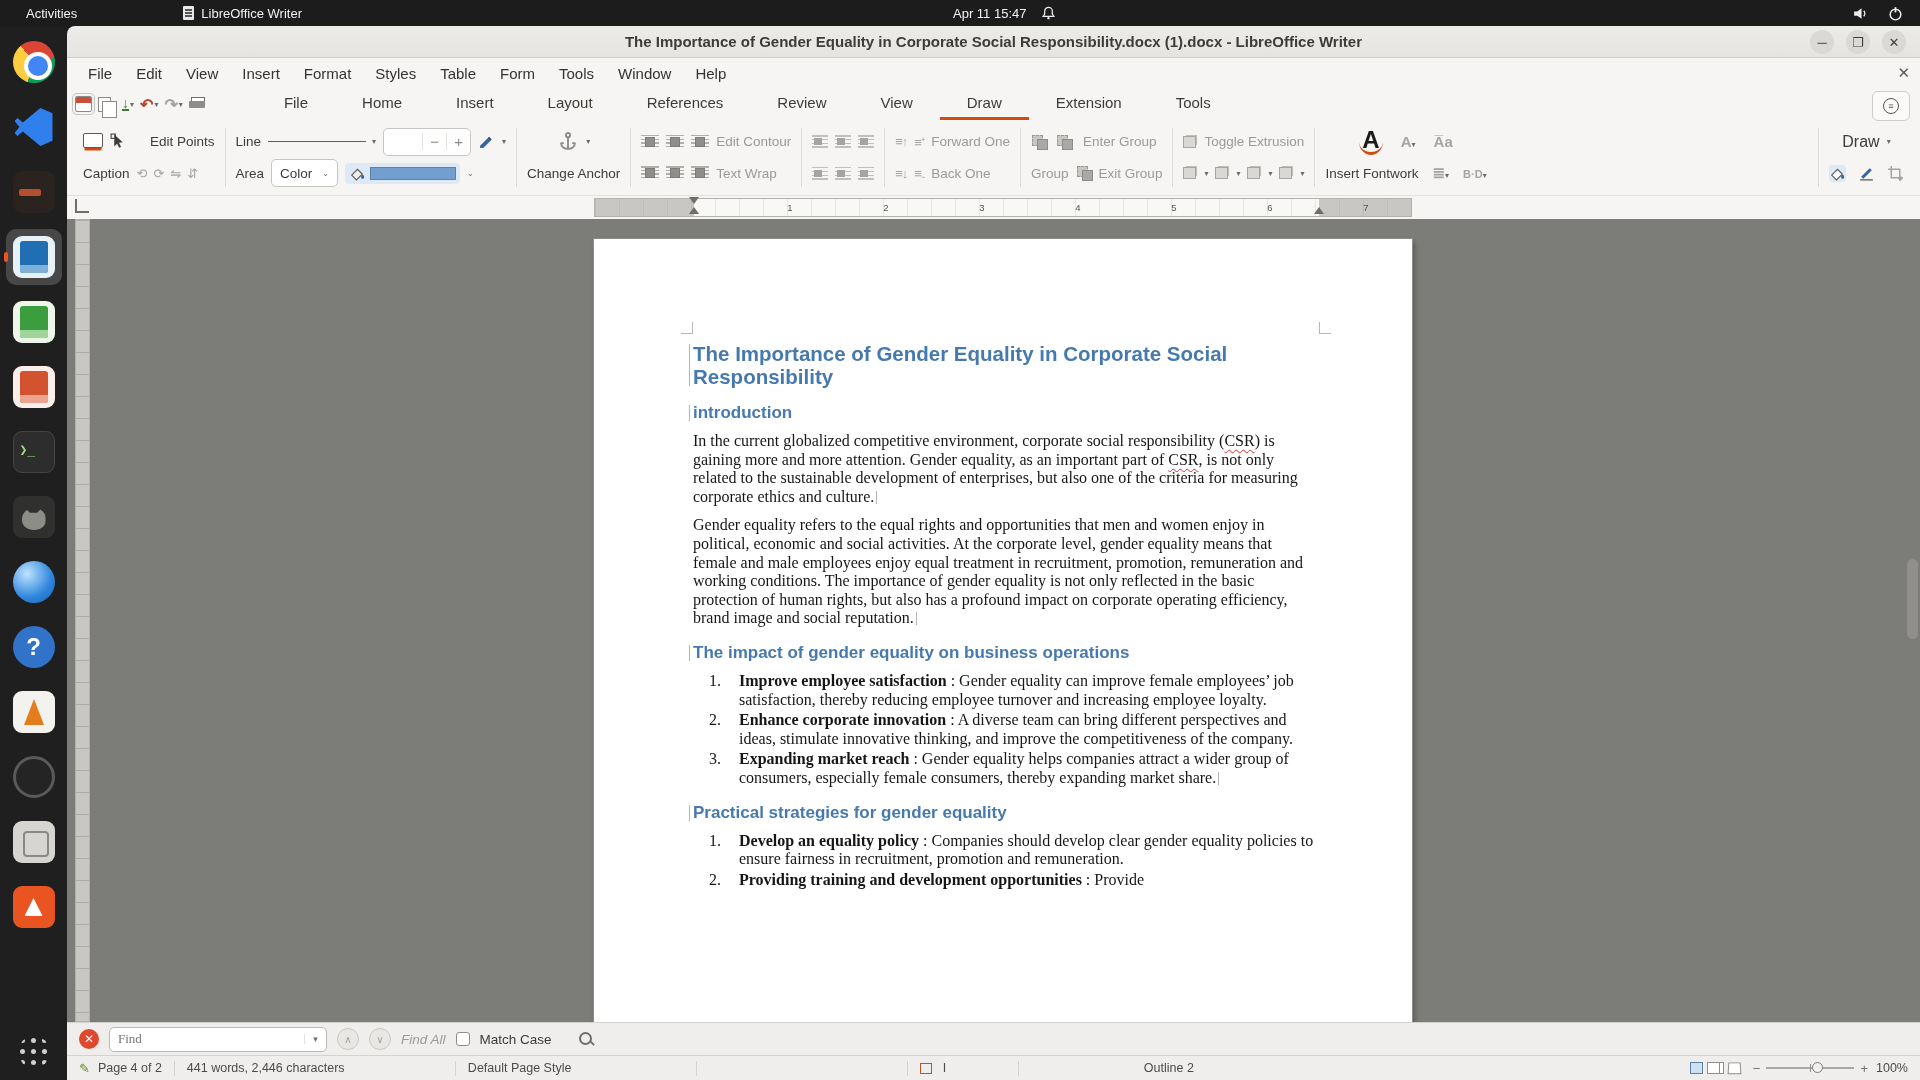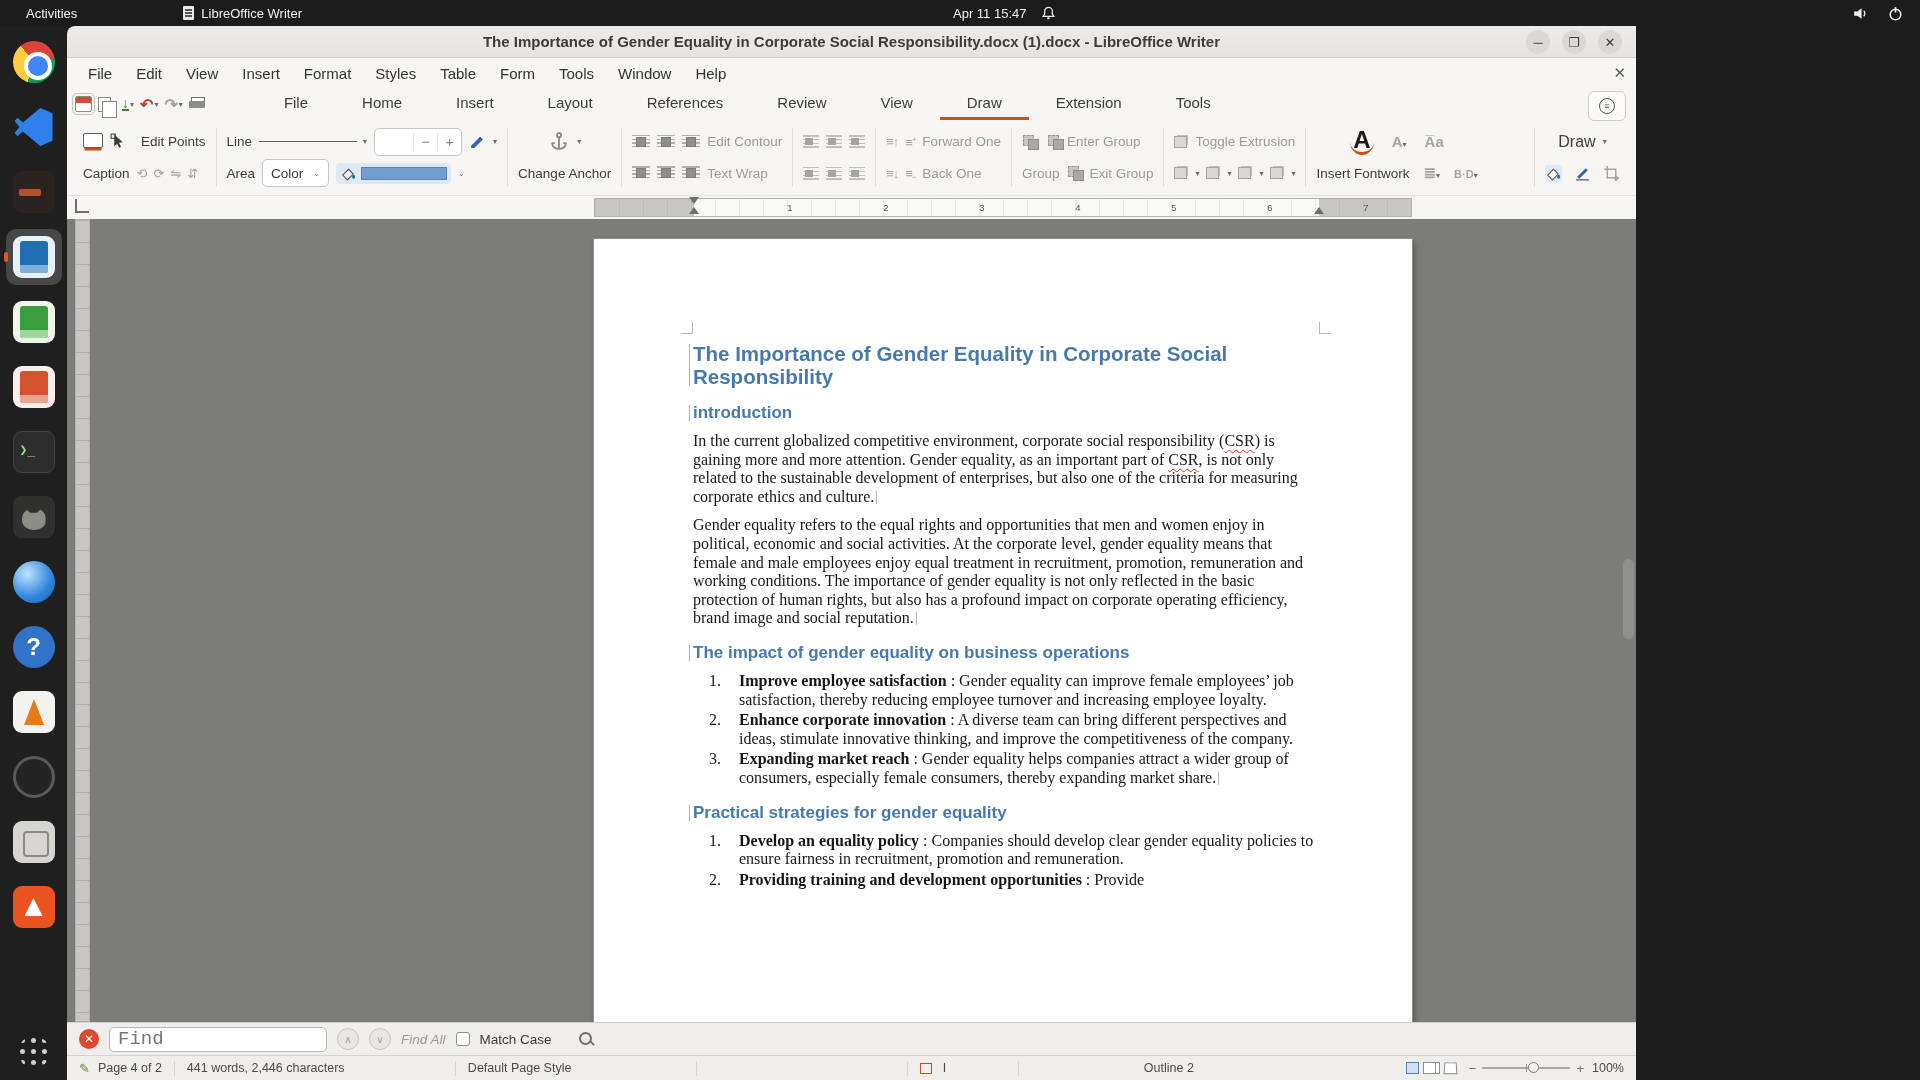--- a/index.html
+++ b/index.html
@@ -64,21 +64,21 @@
   .ic-grayapp::after { content:""; position:absolute; left:10px; top:10px; width:22px; height:22px;
       border:2px solid #8b8a87; border-radius:4px; }
   .ic-software { background:#e95420; }
   .ic-software::after { content:""; position:absolute; left:12px; top:12px; width:18px; height:18px;
       background:#fff; clip-path:polygon(50% 0,100% 100%,0 100%); }
   .ic-grid { background:transparent; display:grid; grid-template-columns:repeat(3,1fr); gap:5px;
       width:28px; height:28px; margin:7px; }
   .ic-grid i { width:5px; height:5px; border-radius:50%; background:#cfcfcd; }
 
   
-  .window { position:absolute; left:67px; top:26px; width:1569px; height:1054px;
+  .window { position:absolute; left:67px; top:26px; width:1853px; height:1054px;
             display:flex; flex-direction:column; background:#000000;
             border-top-left-radius:8px; overflow:hidden;justify-content:center; }
 
   .titlebar { height:32px; background:linear-gradient(#edebe9,#e6e4e1); flex:0 0 auto;
               display:flex; align-items:center; justify-content:center; position:relative;
               border-bottom:1px solid #d2d0cd; }
   .titlebar .title { font-size:15px; font-weight:700; color:#3d3c39; }
   .winbtns { position:absolute; right:14px; top:4px; display:flex; gap:12px; }
   .winbtn { width:24px; height:24px; border-radius:50%; background:#dbd9d6; color:#3e3d3a;
             display:flex; align-items:center; justify-content:center; font-size:13px; }
@@ -197,22 +197,22 @@
 
   .vscroll { position:absolute; right:2px; top:340px; width:11px; height:80px; background:#908f8c; border-radius:6px; }
 
   
   .findbar { height:33px; background:#efeeec; border-top:1px solid #d3d2cf; flex:0 0 auto;
              display:flex; align-items:center; gap:10px; padding-left:12px; font-size:13.5px; color:#4c4b48; }
   .find-close { width:20px; height:20px; border-radius:50%; background:#e0482e; color:#fff;
                 display:flex; align-items:center; justify-content:center; font-size:12px; }
   .find-input { width:218px; height:25px; border:1px solid #b9b8b5; border-radius:5px; background:#fff;
                 display:flex; align-items:center; overflow:hidden; }
-  .find-input input { border:0; outline:0; flex:1; padding:0 8px; font-size:19px;
-                      font-family:Liberation Mono, monospace; color:#333; background:transparent; }
+  .find-input input { border:0; outline:0; flex:1; padding:0 8px; font-size:13px;
+                      font-family:Liberation Serif, serif; color:#333; background:transparent; }
   .find-input .dd { width:22px; text-align:center; color:#6f6e6b; font-size:9px; border-left:1px solid #e2e1de; }
   .roundbtn { width:22px; height:22px; border-radius:50%; border:1px solid #c8c7c4; background:#e8e7e4;
               color:#a19f9c; display:flex; align-items:center; justify-content:center; font-size:10px; }
   .findall { color:#9b9a97;font-style:italic; }
   .cb { width:14px; height:14px; border:1px solid #8f8e8b; border-radius:3px; background:#fff; }
   .mcase { color:#3c3b38; }
   .mag { width:16px; height:16px; position:relative; margin-left:16px; }
   .mag::before { content:""; position:absolute; left:1px; top:1px; width:9px; height:9px;
                  border:2px solid #6f6e6b; border-radius:50%; }
   .mag::after { content:""; position:absolute; left:11px; top:11px; width:6px; height:2px;
@@ -388,21 +388,21 @@
     <span class="hamburger">
         <i>≡</i>
       </span>
   </div>
 
   <div class="ribbon">
 
     <div class="rgroup">
       <div class="rrow">
         <span class="shape-rect"></span>
-        <span style="display:flex;align-items:center;gap:14px">
+        <span style="display:flex;align-items:center;gap:23px">
           <svg class="svg16" viewBox="0 0 16 16">
               <path d="M4 1.5 12 8.6l-3.6.5 2 3.8-1.8 1-1.9-3.8L4 12.6z" fill="#3c3c3c"></path>
               <rect x="1" y="1" width="4" height="4" fill="none" stroke="#3c3c3c"></rect>
             </svg>
           <span class="lbl">Edit Points</span>
         </span>
       </div>
       <div class="rrow">
         <span class="lbl">Caption</span>
         <span class="arric">⟲</span>
@@ -512,21 +512,21 @@
         <span class="arric">≡₋</span>
         <span class="lbl dis">Back One</span>
       </div>
     </div>
 
     <div class="rdiv"></div>
 
     <div class="rgroup">
       <div class="rrow">
         <span class="grpic"></span>
-        <span style="display:flex;align-items:center;gap:2px">
+        <span style="display:flex;align-items:center;gap:9px">
           <span class="grpic"></span>
           <span class="lbl dis">Enter Group</span>
         </span>
       </div>
       <div class="rrow">
         <span class="lbl dis">Group</span>
         <span style="display:flex;align-items:center;gap:5px">
           <span class="grpic"></span>
           <span class="lbl dis">Exit Group</span>
         </span>

